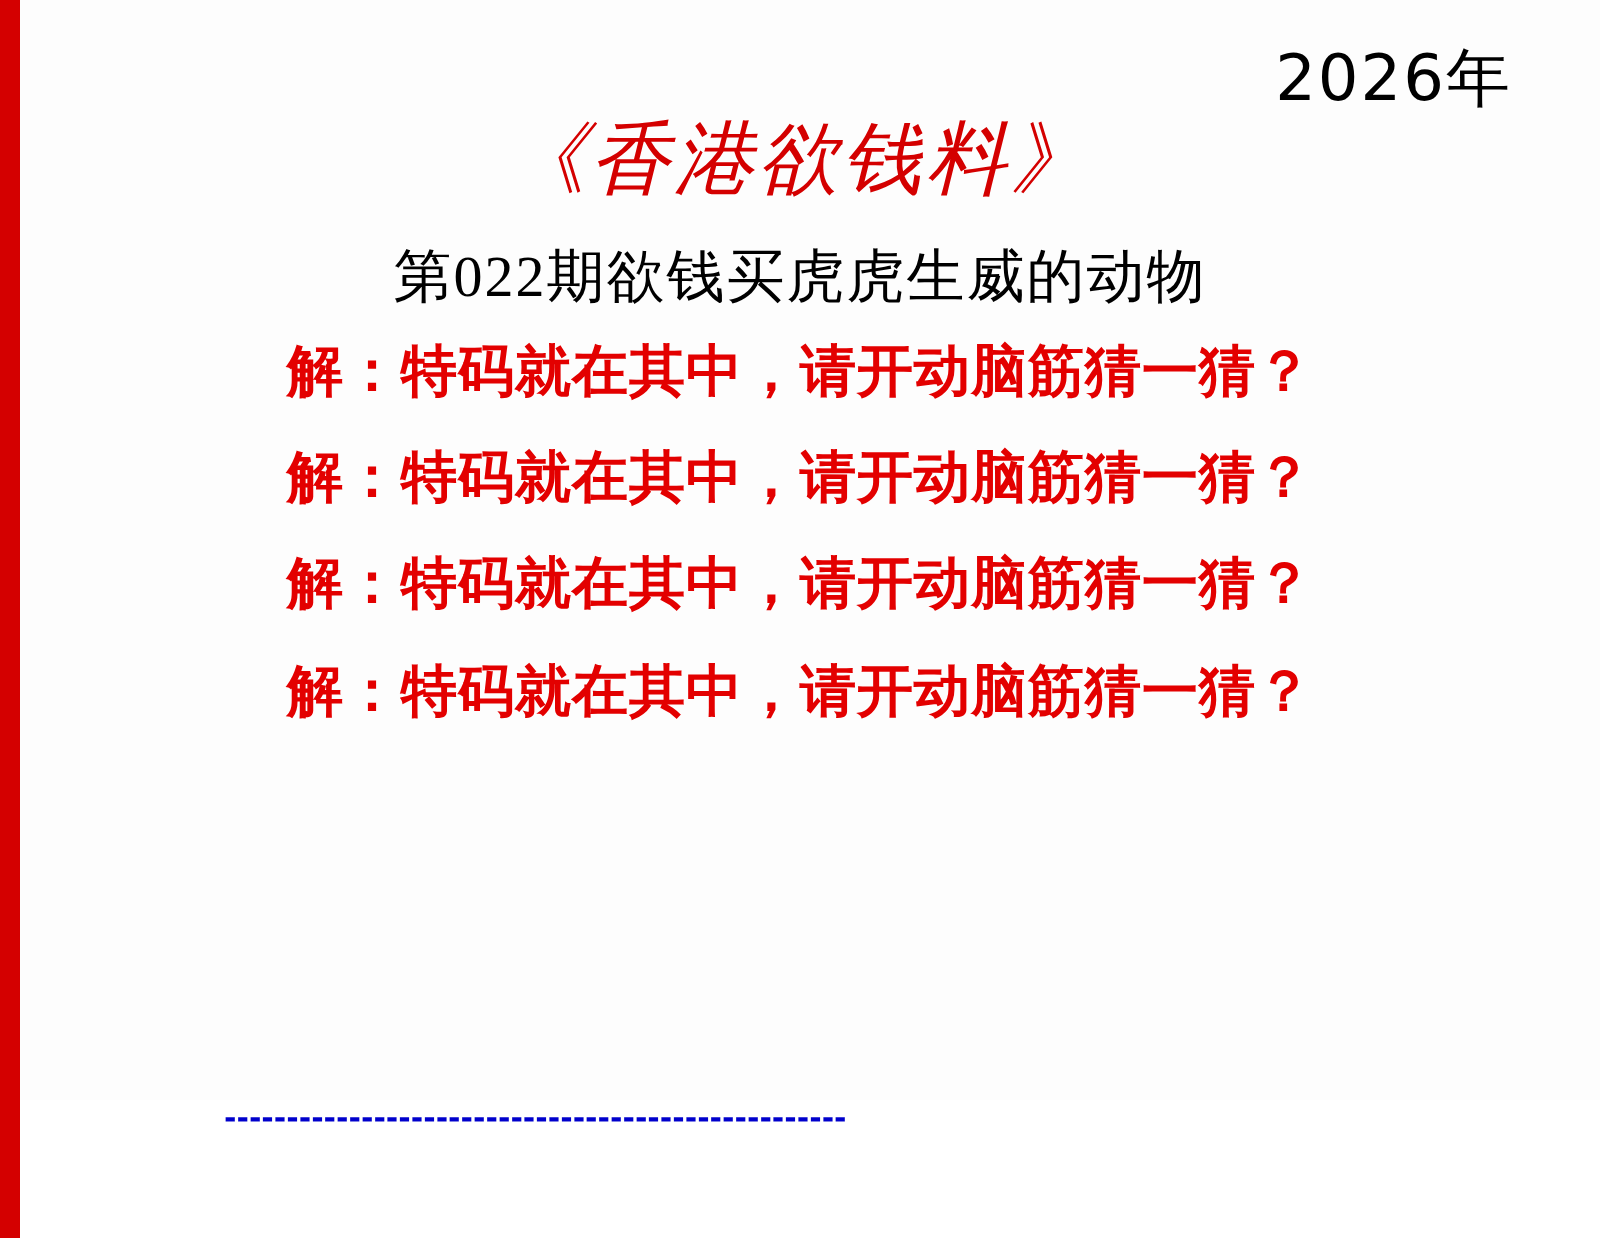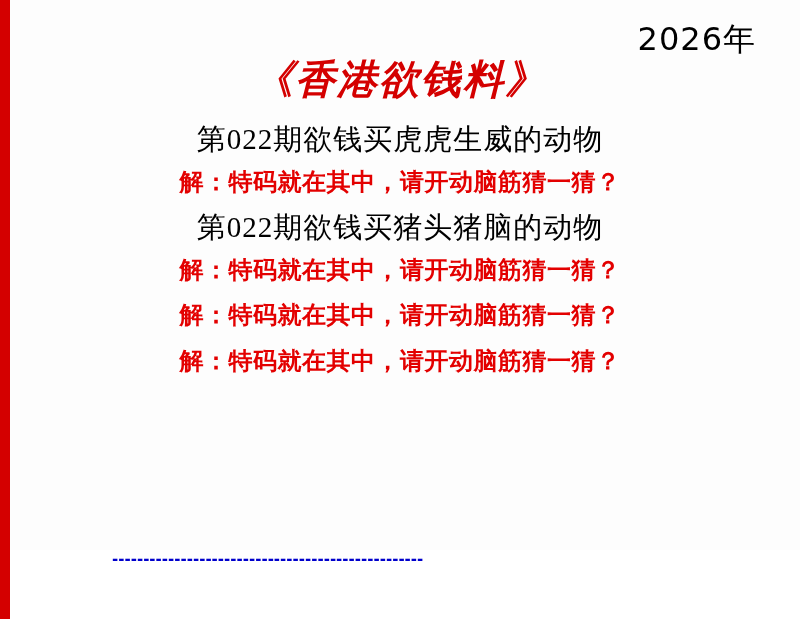--- a/index.html
+++ b/index.html
@@ -40,21 +40,21 @@
     font-family: "DejaVu Sans", "Liberation Sans", sans-serif;
   }
   .title {
     position: absolute;
     left: 0;
     right: 0;
     top: 52px;
     text-align: center;
     color: #d40000;
     font-size: 40px;
-    font-weight: bold;
+    font-weight: normal;
     font-style: italic;
     letter-spacing: 2px;
   }
   .content {
     position: absolute;
     left: 0;
     right: 0;
     top: 118px;
     font-family: Liberation Serif, serif;
   }
@@ -63,21 +63,21 @@
     margin: 0;
   }
   .qline {
     color: #000000;
     font-size: 29px;
     line-height: 1.45;
     letter-spacing: 1px;
   }
   .aline {
     color: #e30000;
-    font-size: 24px;
+    font-size: 28px;
     font-weight: bold;
     line-height: 1.9;
     letter-spacing: 0.5px;
   }
   .footer {
     position: absolute;
     left: 128px;
     top: 522px;
     color: #0000cc;
     font-size: 17px;
@@ -109,21 +109,20 @@
   <div class="title">《香港欲钱料》</div>
 
   <div class="content">
 
     <div class="block">
       <div class="qline">第022期欲钱买虎虎生威的动物</div>
       <div class="aline">解：特码就在其中，请开动脑筋猜一猜？</div>
     </div>
 
     <div class="block">
-      <div class="qline">第022期欲钱买猪头猪脑的动物</div>
       <div class="aline">解：特码就在其中，请开动脑筋猜一猜？</div>
     </div>
 
     <div class="block">
       <div class="aline">解：特码就在其中，请开动脑筋猜一猜？</div>
     </div>
 
     <div class="block">
       <div class="aline">解：特码就在其中，请开动脑筋猜一猜？</div>
     </div>

